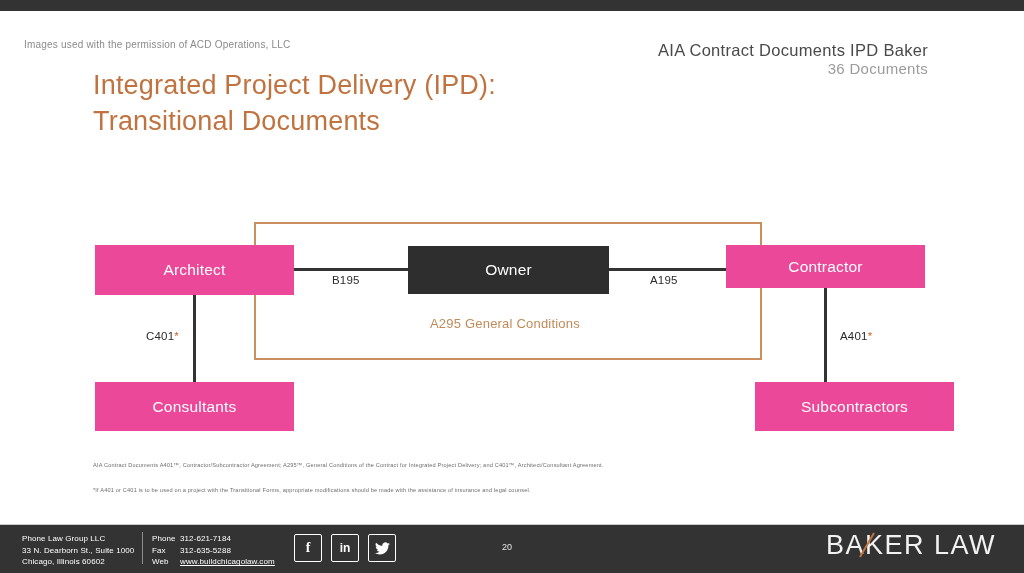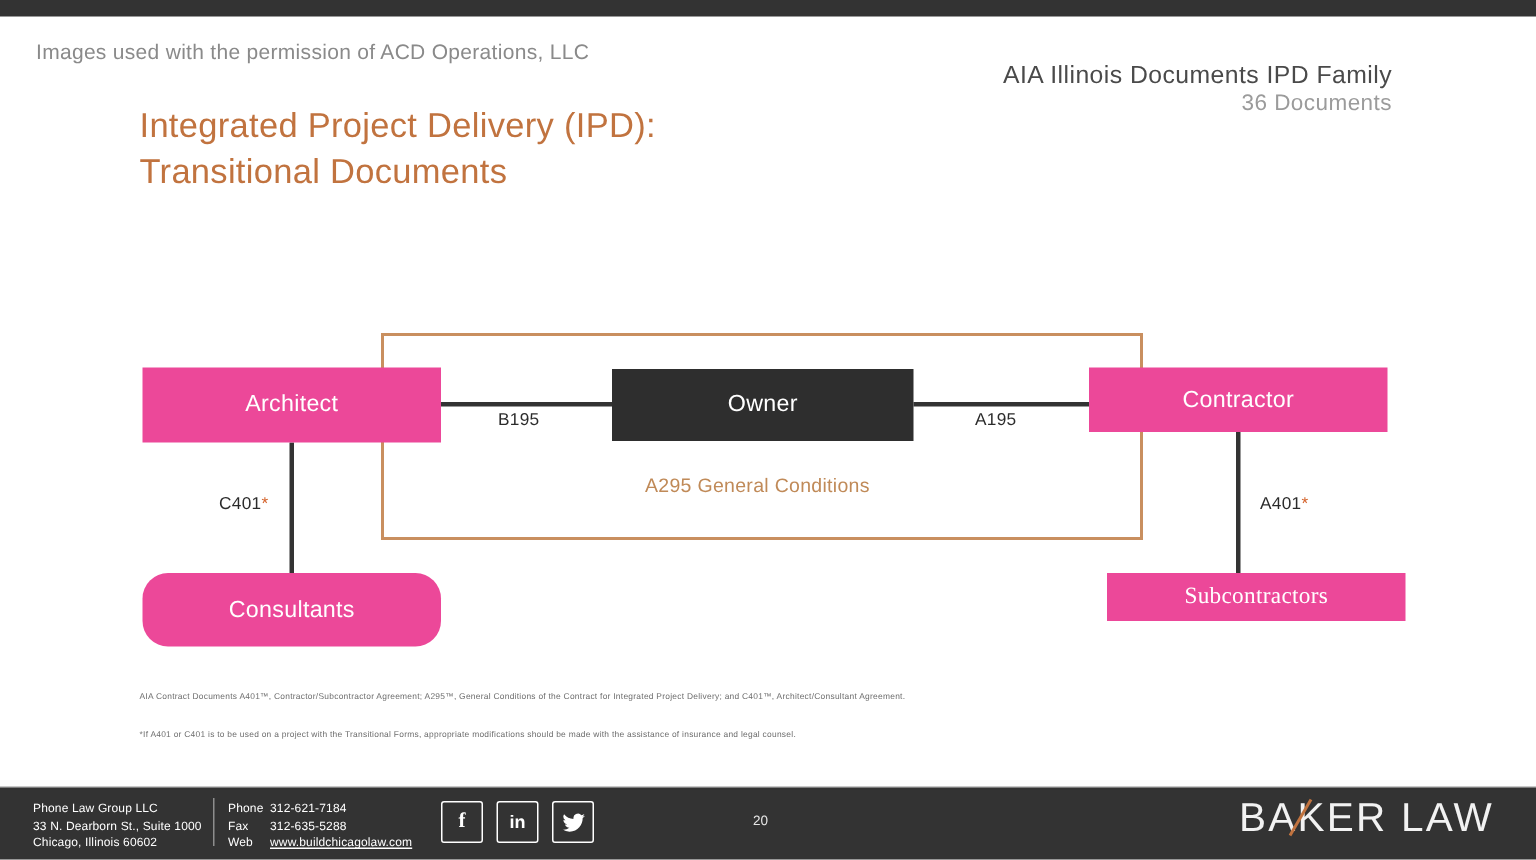--- a/index.html
+++ b/index.html
@@ -22,22 +22,22 @@
   
   .top-bar {
     position: absolute;
     left: 0; top: 0;
     width: 1024px; height: 11px;
     background: #333333;
   }
   
   .credit {
     position: absolute;
-    left: 24px; top: 26px;
-    font-size: 14px;
+    left: 24px; top: 39px;
+    font-size: 10px;
     color: #8a8a8a;
     letter-spacing: .2px;
     white-space: nowrap;
   }
   
   .hdr-right {
     position: absolute;
     right: 96px; top: 40px;
     text-align: right;
     line-height: 1.22;
@@ -51,21 +51,21 @@
   .hdr-sub {
     font-size: 15px;
     color: #9b9b9b;
     letter-spacing: .3px;
     white-space: nowrap;
   }
   
   .title {
     position: absolute;
     left: 93px; top: 68px;
-    font-size: 23px;
+    font-size: 27px;
     color: #c1733f;
     line-height: 1.33;
     letter-spacing: .2px;
     font-weight: 400;
   }
   .title span { display: block; }
   
   .diagram {
     position: absolute;
     left: 0; top: 0;
@@ -81,22 +81,22 @@
     font-size: 15.5px;
     letter-spacing: .2px;
     box-sizing: border-box;
   }
   .box-gray { background: #ec4899; }
   .box-dark { background: #2e2e2e; }
 
   #box-architect     { left: 95px;  top: 245px; width: 199px; height: 50px; }
   #box-owner         { left: 408px; top: 246px; width: 201px; height: 48px; }
   #box-contractor    { left: 726px; top: 245px; width: 199px; height: 43px; }
-  #box-consultants   { left: 95px;  top: 382px; width: 199px; height: 49px; border-radius: 17px; }
-  #box-subcontractors{ left: 738px; top: 382px; width: 199px; height: 32px; font-family: Liberation Serif, serif; }
+  #box-consultants   { left: 95px;  top: 382px; width: 199px; height: 49px; }
+  #box-subcontractors{ left: 755px; top: 382px; width: 199px; height: 49px; }
 
   
   .line-dark { position: absolute; background: #333333; }
   #line-b195   { left: 294px; top: 268px; width: 114px; height: 3px; }
   #line-a195   { left: 609px; top: 268px; width: 117px; height: 3px; }
   #line-c401   { left: 193px; top: 295px; width: 3px;   height: 87px; }
   #line-a401   { left: 824px; top: 288px; width: 3px;   height: 94px; }
 
   
   #orange-rect {
@@ -226,21 +226,21 @@
 </head>
 <body>
 
 <div class="slide">
 
   <div class="top-bar"></div>
 
   <div class="credit">Images used with the permission of ACD Operations, LLC</div>
 
   <div class="hdr-right">
-    <div class="hdr-title">AIA Illinois Documents IPD Family</div>
+    <div class="hdr-title">AIA Contract Documents IPD Baker</div>
     <div class="hdr-sub">36 Documents</div>
   </div>
 
   <div class="title">
     <span>Integrated Project Delivery (IPD):</span>
     <span>Transitional Documents</span>
   </div>
 
   <div class="diagram">
 

